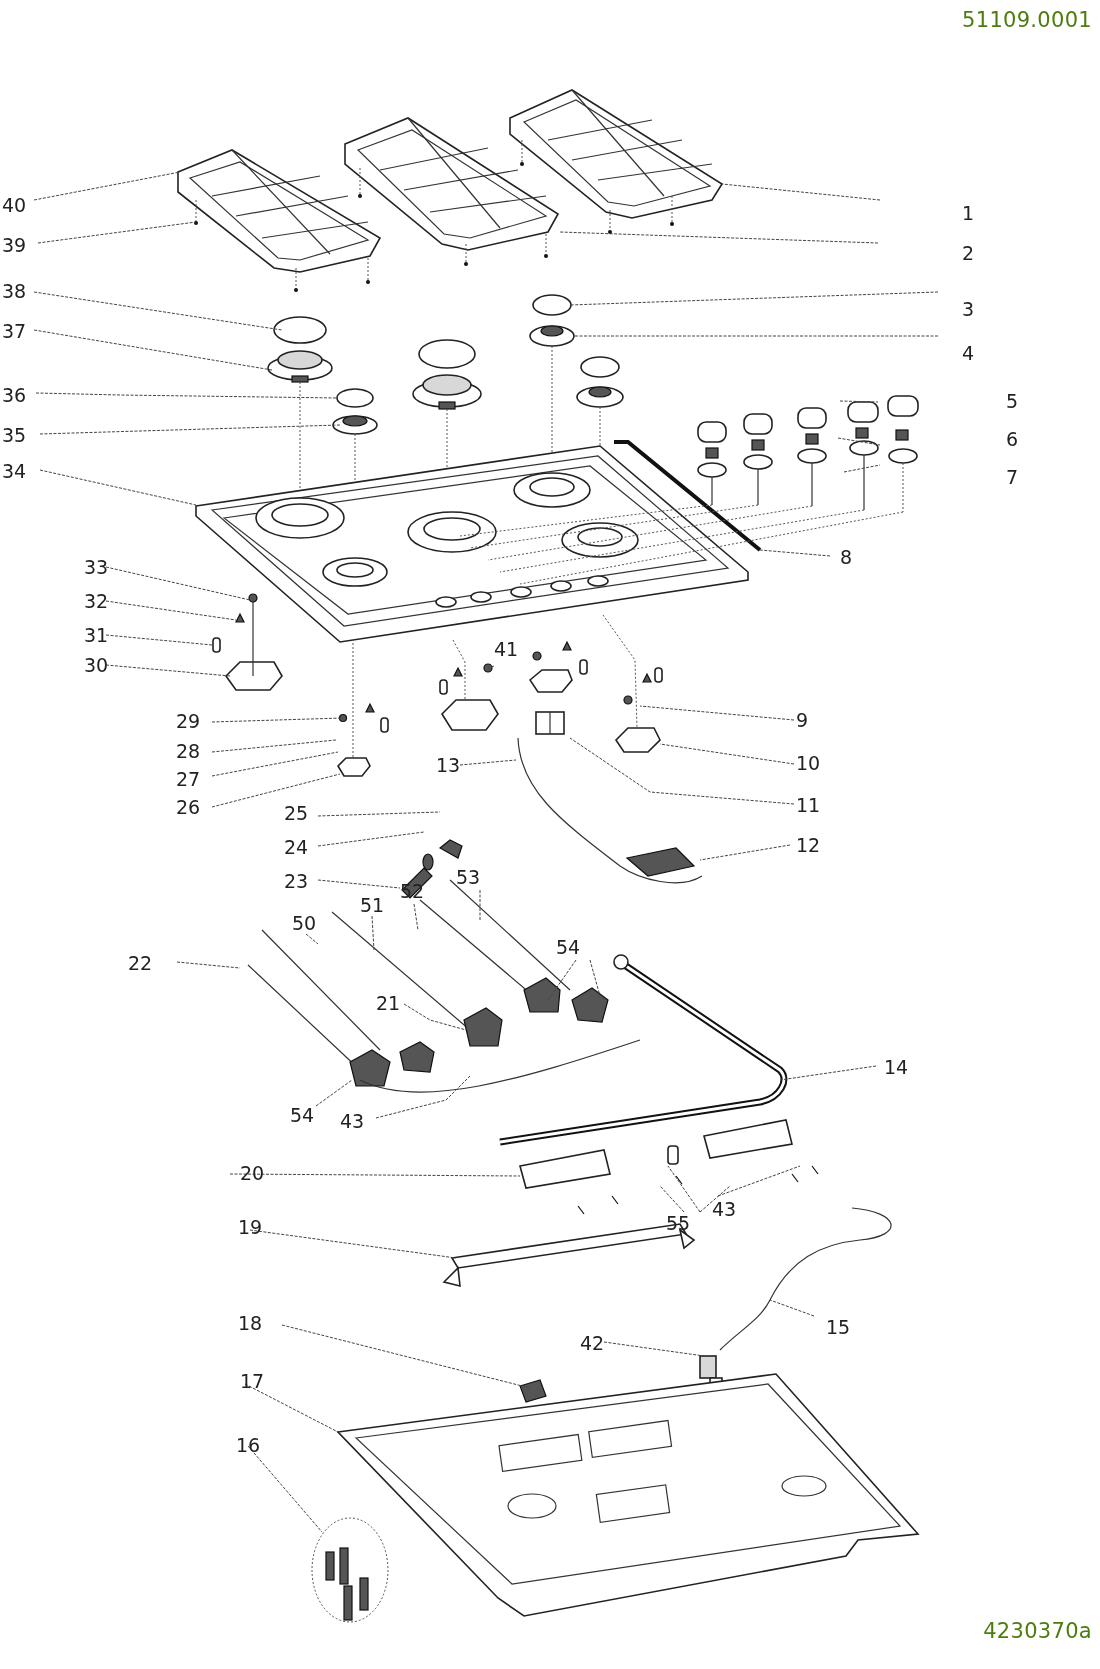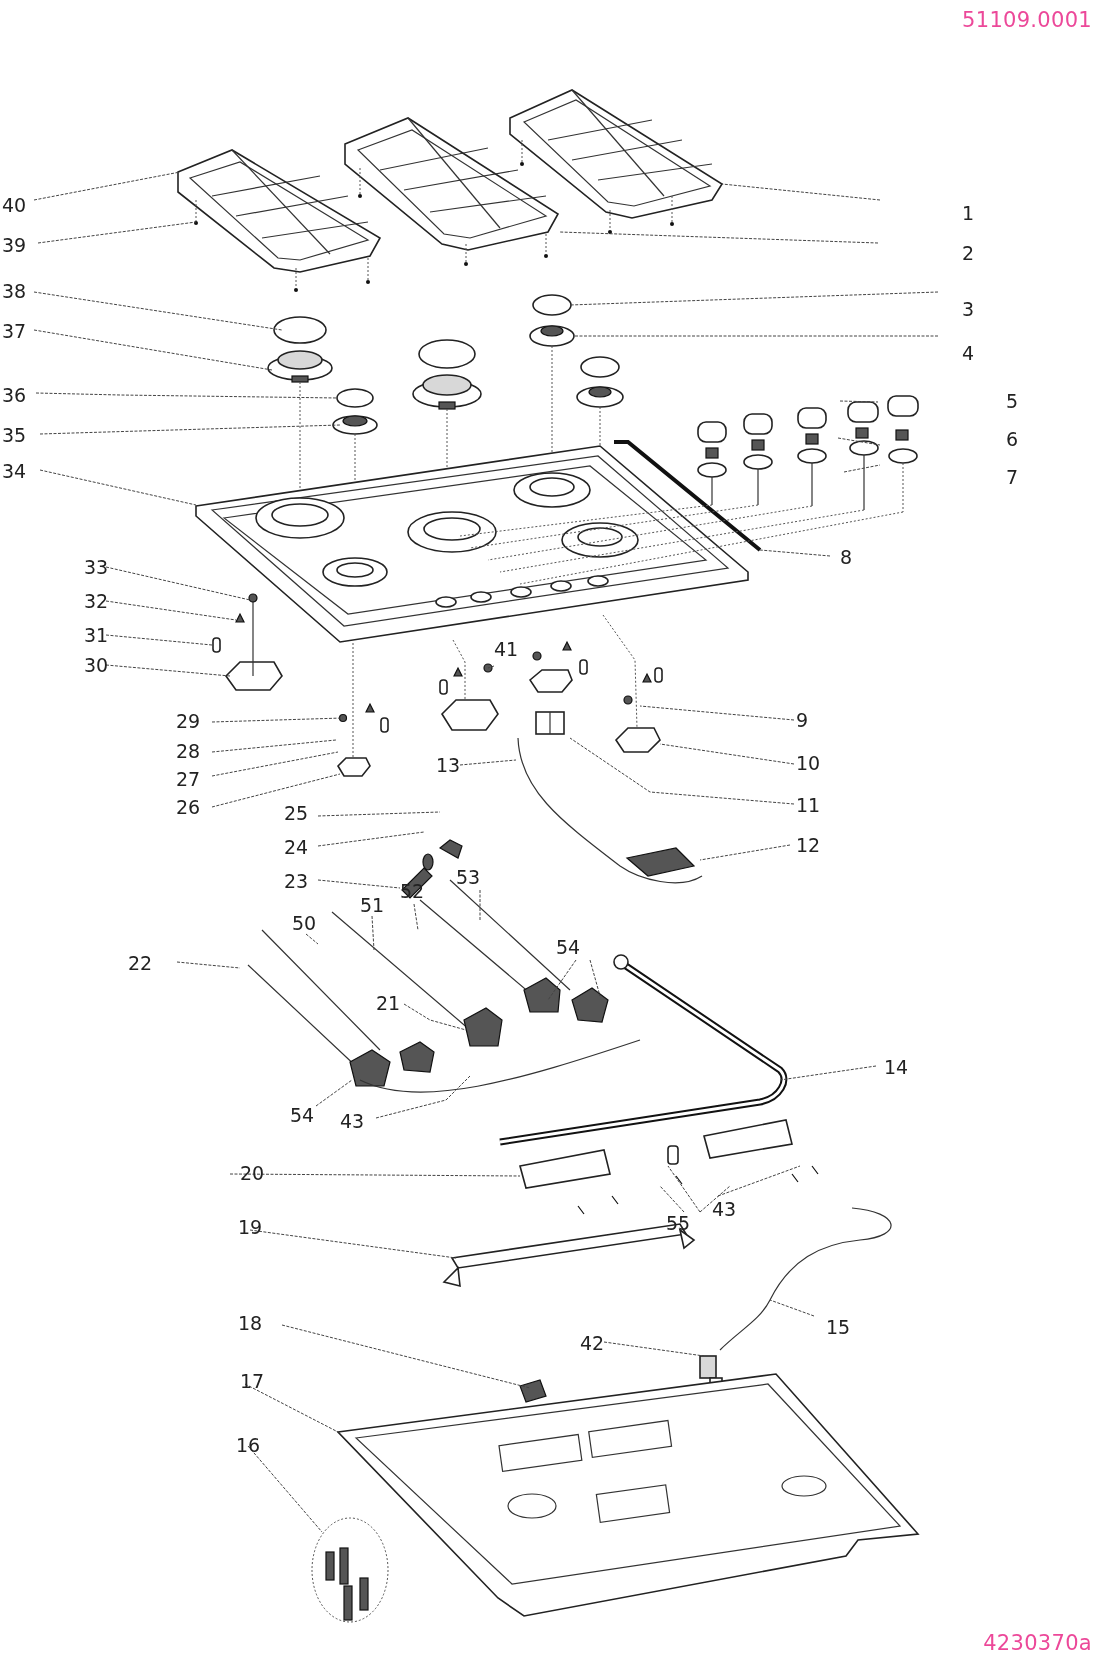--- a/index.html
+++ b/index.html
@@ -1,21 +1,21 @@
 <!DOCTYPE html>
 <html><head>
 <meta charset="utf-8">
 <style>
   html, body { margin:0; padding:0; background:#ffffff; }
   body { width:1100px; height:1669px; position:relative; overflow:hidden;
          font-family:"DejaVu Sans", sans-serif; color:#1a1a1a; }
   #diagram { position:absolute; left:0; top:0; width:1100px; height:1669px; }
-  .doc-code { position:absolute; font-size:21px; color:#ec4899; letter-spacing:0.3px; }
+  .doc-code { position:absolute; font-size:21px; color:#4d7c0f; letter-spacing:0.3px; }
   #doc-top { right:8px; top:8px; }
-  #doc-bottom { right:8px; bottom:14px;text-align:right; }
+  #doc-bottom { right:8px; bottom:26px;text-align:right; }
   svg text.callout { font-family:"DejaVu Sans", sans-serif; font-size:19px; fill:#222; }
   .ln { stroke:#444; stroke-width:1; fill:none; stroke-dasharray:3 1.5; }
   .ax { stroke:#555; stroke-width:1; fill:none; stroke-dasharray:2 2; }
   .part { stroke:#222; stroke-width:1.6; fill:#fff; }
   .partg { stroke:#222; stroke-width:1.6; fill:#d8d8d8; }
   .dark { stroke:#111; stroke-width:1.2; fill:#555; }
   .thick { stroke:#111; stroke-width:4; fill:none; }
   .thin { stroke:#333; stroke-width:1.2; fill:none; }
 </style>
 </head>

